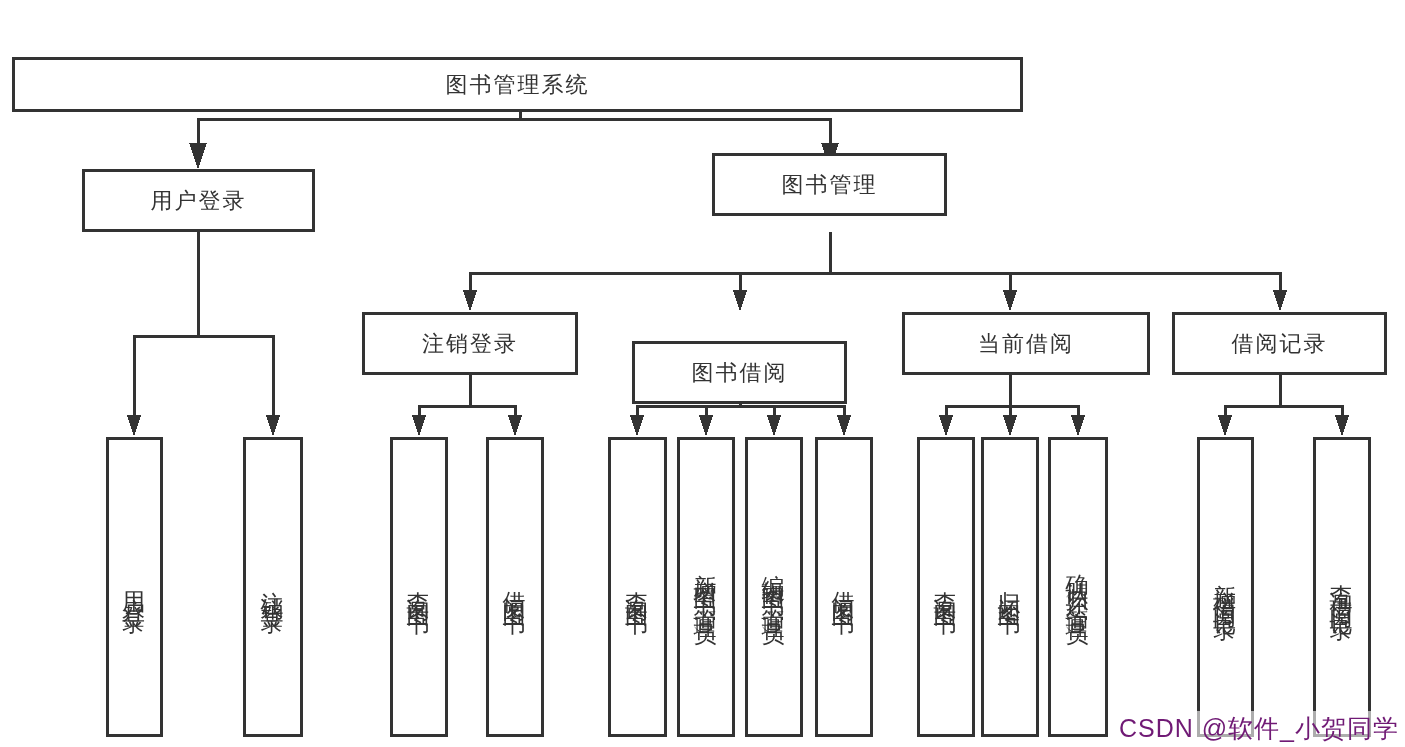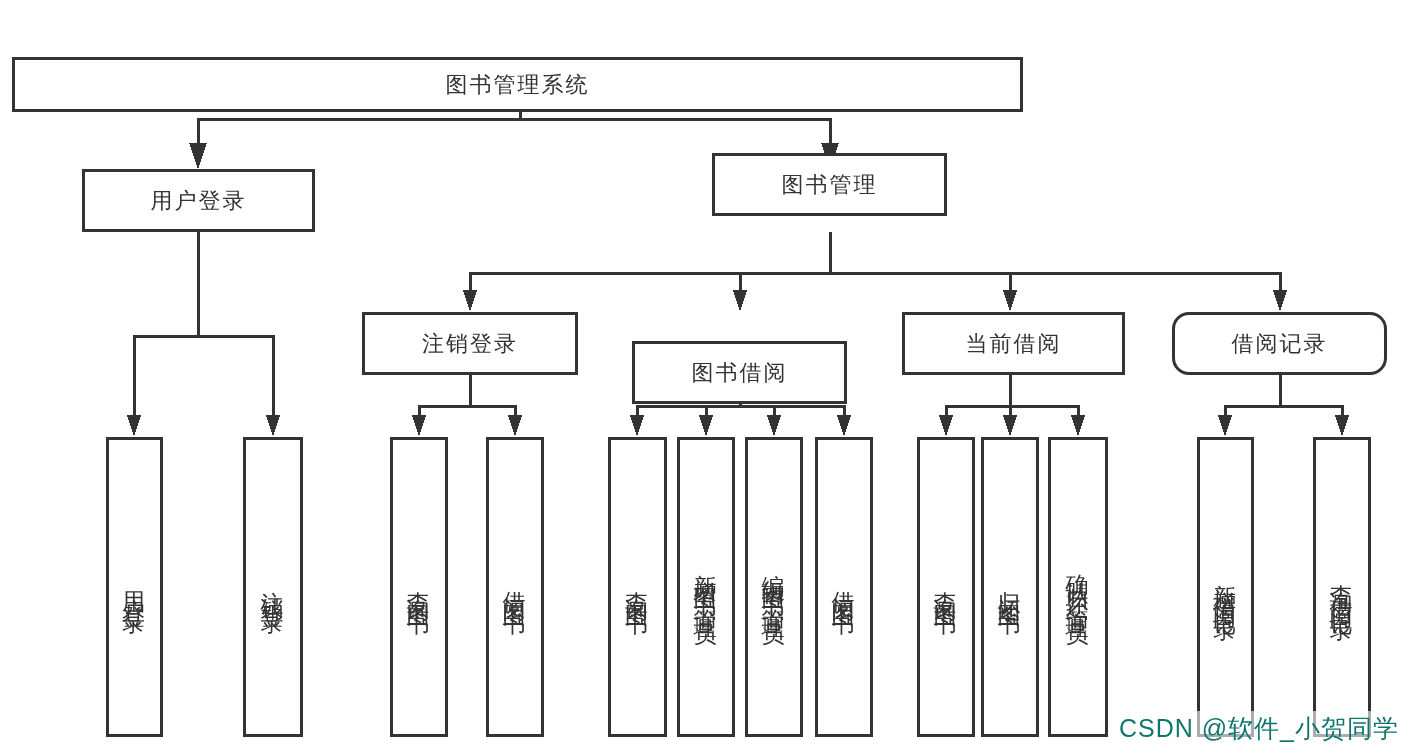--- a/index.html
+++ b/index.html
@@ -42,21 +42,21 @@
     white-space: normal;
   }
 
   .watermark {
     position: absolute;
     top: 711px;
     right: 3px;
     z-index: 5;
     font-size: 25px;
     letter-spacing: 1px;
-    color: #0f766e;
+    color: #701a75;
     background: rgba(255, 255, 255, 0.6);
     padding: 1px 3px;
   }
 </style>
 </head>
 <body>
 
 <div class="canvas">
 
   <svg class="wires" width="1405" height="747" viewBox="0 0 1405 747" shape-rendering="crispEdges">
@@ -102,22 +102,22 @@
     </g>
   </svg>
 
   <div class="node" style="left:12px; top:13px; width:1011px; height:55px;margin-top:44px;">图书管理系统</div>
 
   <div class="node" style="left:82px; top:169px; width:233px; height:63px;">用户登录</div>
   <div class="node" style="left:712px; top:153px; width:235px; height:63px;">图书管理</div>
 
   <div class="node" style="left:362px; top:312px; width:216px; height:63px;">注销登录</div>
   <div class="node" style="left:632px; top:312px; width:215px; height:63px;margin-top:29px;">图书借阅</div>
-  <div class="node" style="left:902px; top:312px; width:223px; height:63px;">当前借阅</div>
-  <div class="node" style="left:1172px; top:312px; width:215px; height:63px;border-radius:17px;">借阅记录</div>
+  <div class="node" style="left:902px; top:312px; width:248px; height:63px;">当前借阅</div>
+  <div class="node" style="left:1172px; top:312px; width:215px; height:63px;">借阅记录</div>
 
   <div class="node leaf" style="left:106px; top:437px; width:57px; height:300px;">用户登录</div>
   <div class="node leaf" style="left:243px; top:437px; width:60px; height:300px;">注销登录</div>
 
   <div class="node leaf" style="left:390px; top:437px; width:58px; height:300px;">查询图书</div>
   <div class="node leaf" style="left:486px; top:437px; width:58px; height:300px;">借阅图书</div>
 
   <div class="node leaf" style="left:608px; top:437px; width:59px; height:300px;">查询图书</div>
   <div class="node leaf" style="left:677px; top:437px; width:58px; height:300px;">新增图书（管理员）</div>
   <div class="node leaf" style="left:745px; top:437px; width:58px; height:300px;">编辑图书（管理员）</div>

